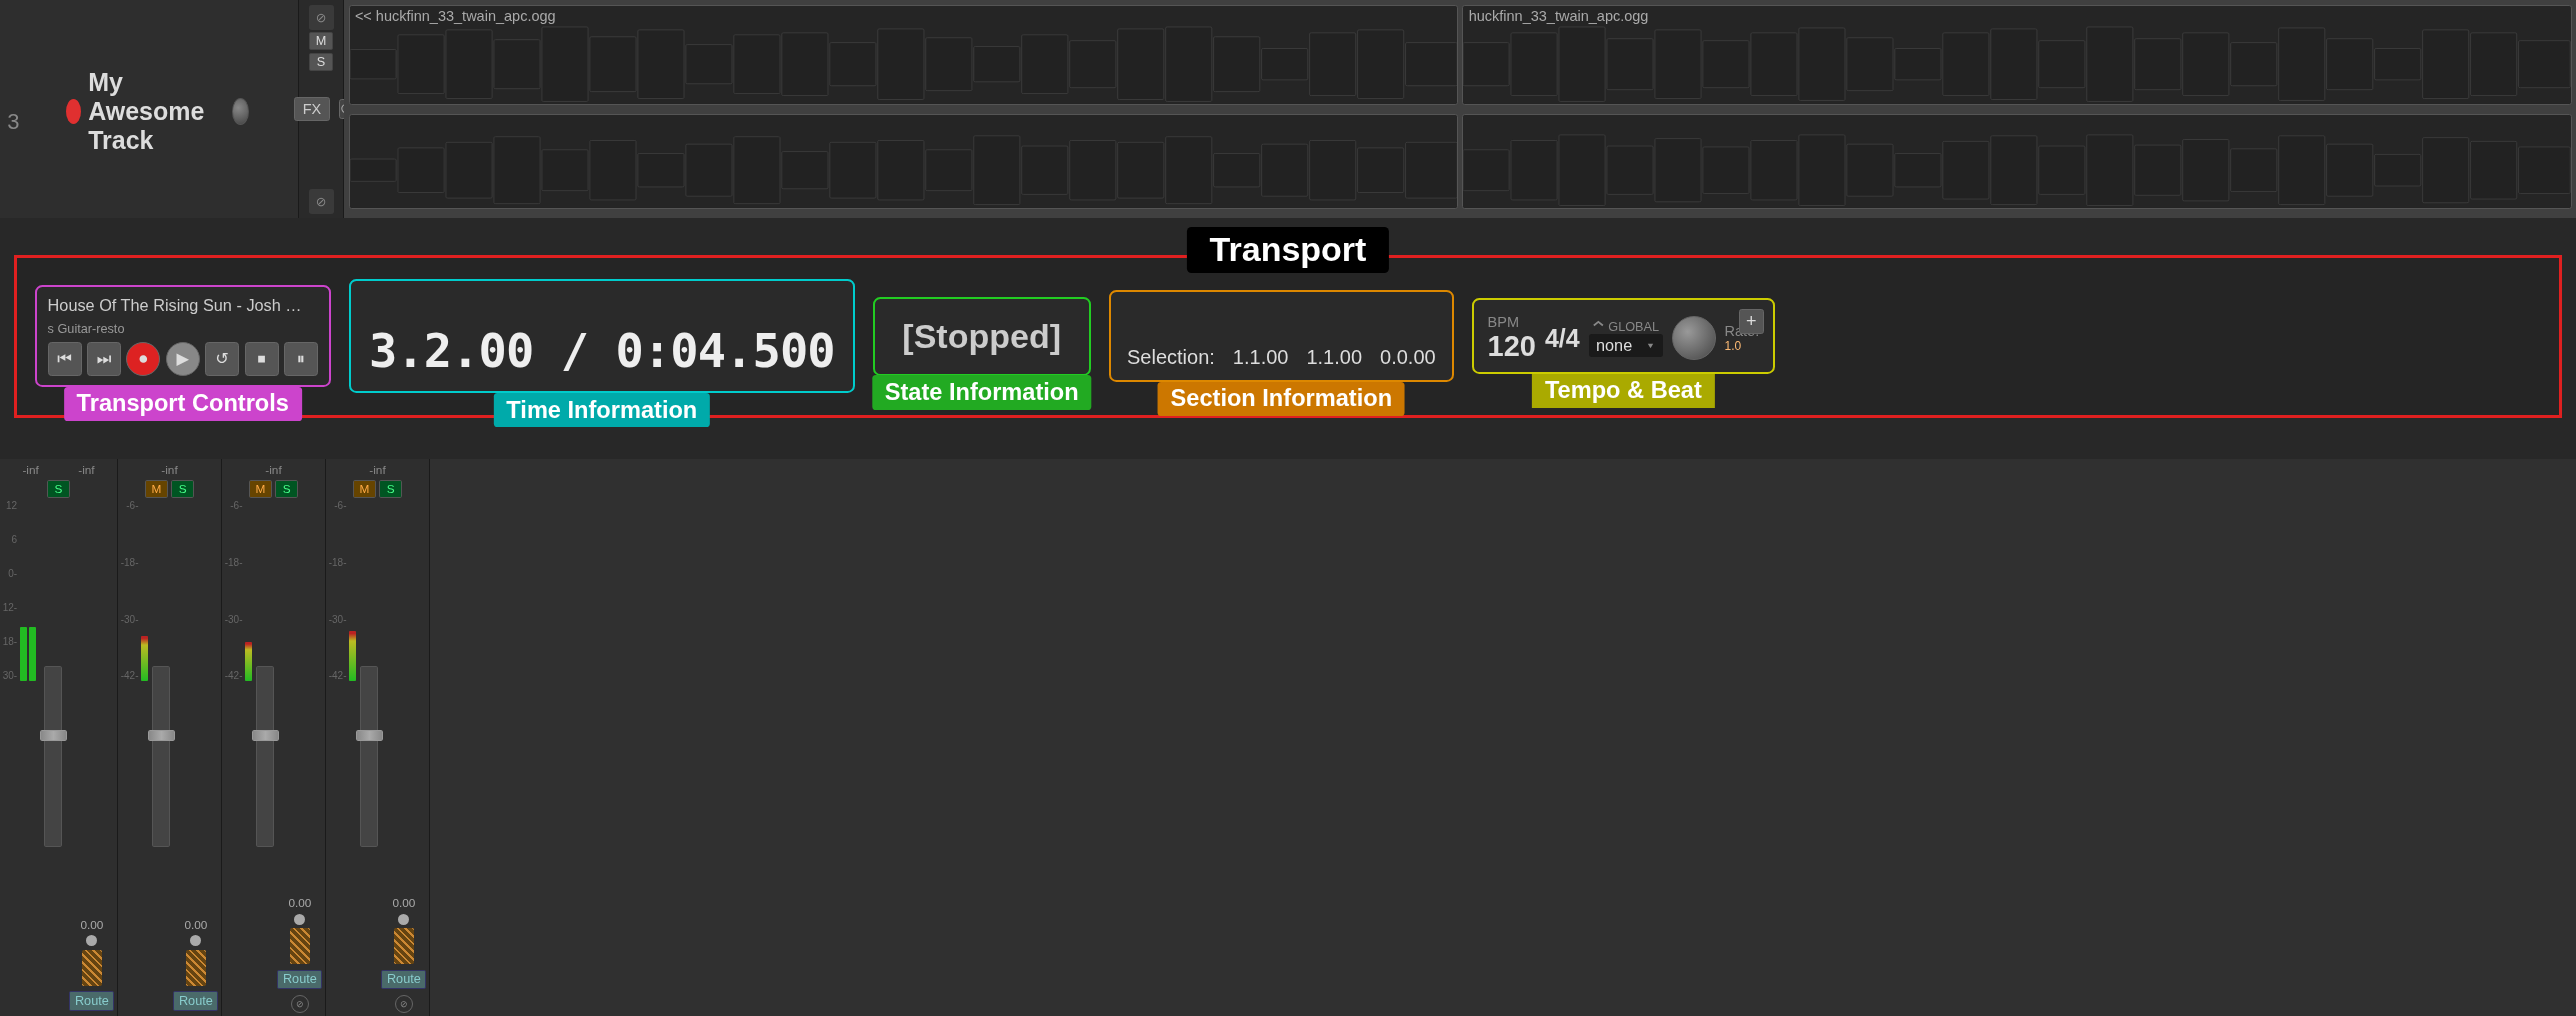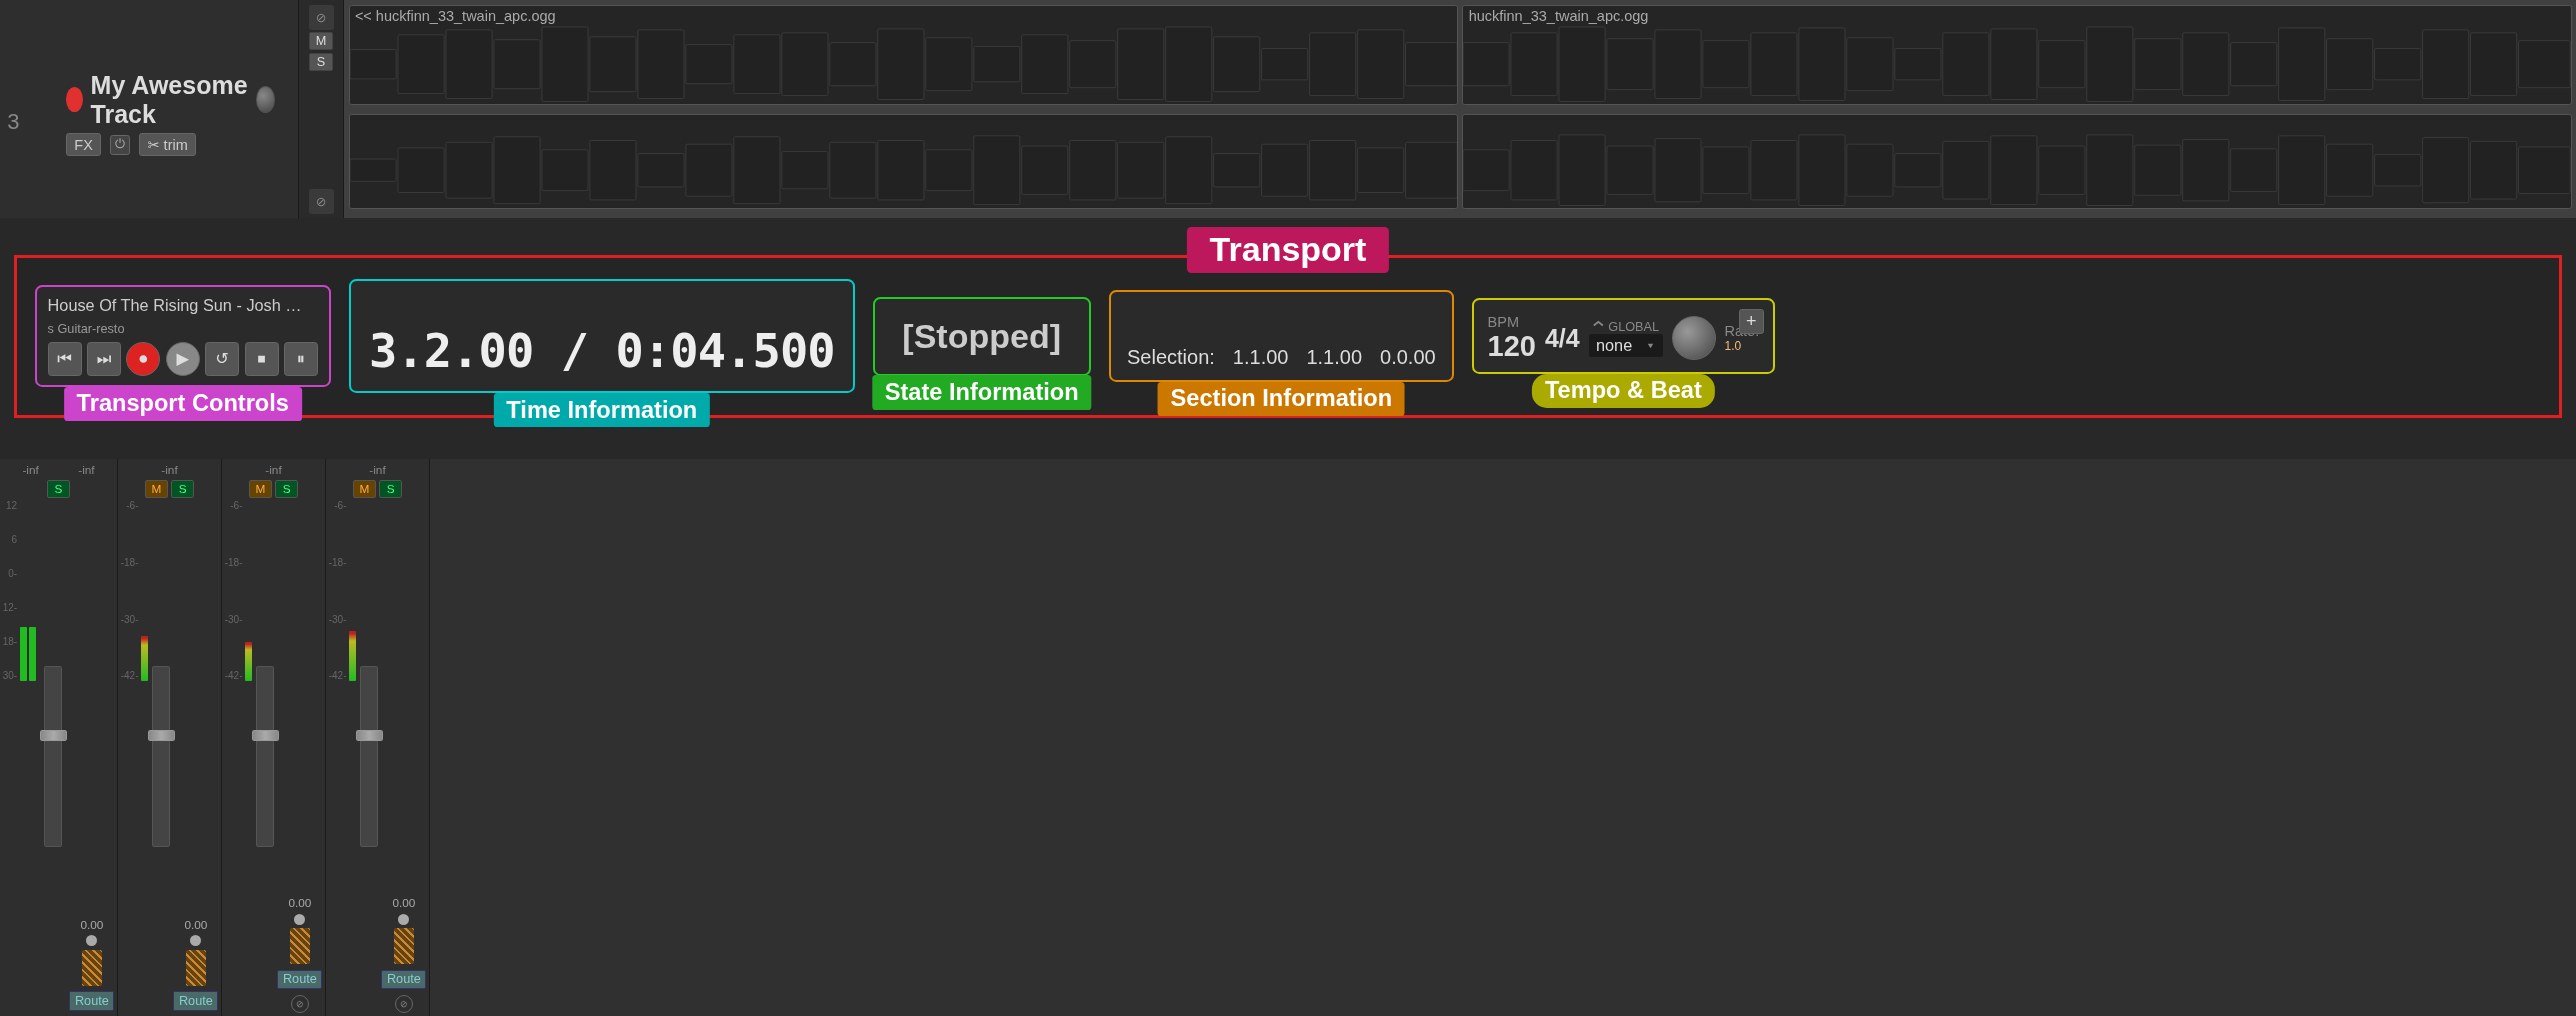--- a/index.html
+++ b/index.html
@@ -289,21 +289,21 @@
     .tempo-label {
       position: absolute;
       bottom: -36px;
       left: 50%;
       transform: translateX(-50%);
       background: #aaaa00;
       color: white;
       font-size: 23.6px;
       font-weight: bold;
       padding: 3.6px 12.7px;
-      border-radius: 15px;
+      border-radius: 0;
       white-space: nowrap;
     }
 
     .tempo-top-row {
       display: flex;
       justify-content: flex-end;
       gap: 4.5px;
       margin-bottom: 4.5px;
     }
 
@@ -527,21 +527,21 @@
       flex-shrink: 0;
       height: 163px;
       margin-top: 4.5px;
     }
 
     .transport-header-label {
       position: absolute;
       top: -31px;
       left: 50%;
       transform: translateX(-50%);
-      background: #be185d;
+      background: #000000;
       color: white;
       font-size: 34px;
       font-weight: bold;
       padding: 3.6px 22.7px;
       border-radius: 4.5px;
       z-index: 10;
     }
 
     .bottom-mixer {
       flex: 1;
@@ -620,21 +620,21 @@
 </head>
 <body>
 
 <div class="page-wrapper">
 
   <div class="daw-top">
 
     <div class="track-list-area">
       <span class="track-num-label">3</span>
 
-      <div style="display:flex; flex-direction:column; margin-left:25px;">
+      <div style="display:flex; margin-left:25px;">
         <div class="track-name-row">
           <button class="record-btn"></button>
           <span class="track-name">My Awesome Track</span>
           <div class="knob-small"></div>
         </div>
         <div class="track-controls-row">
           <button class="btn-fx">FX</button>
           <div class="btn-power">⏻</div>
           <button class="btn-trim">
             <span>✂</span>

